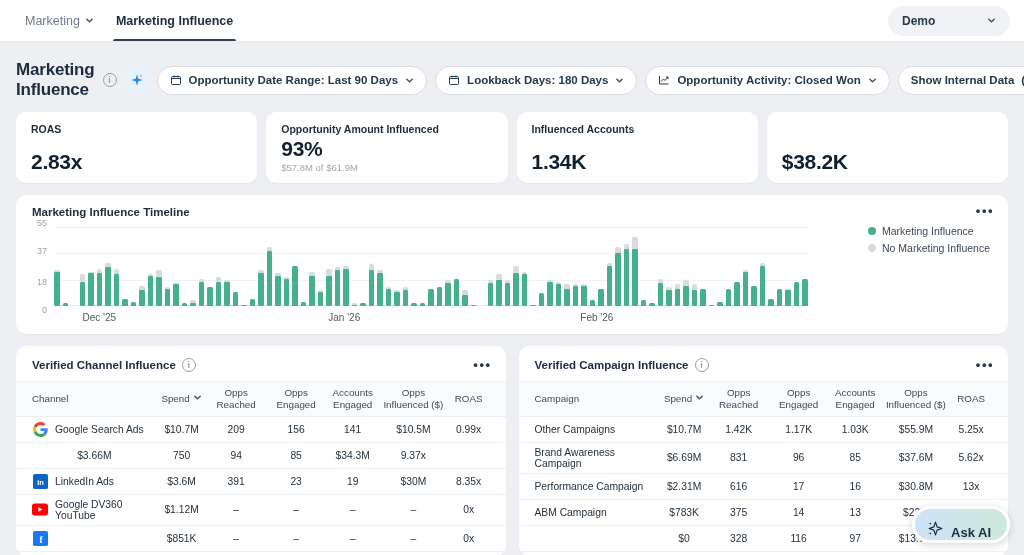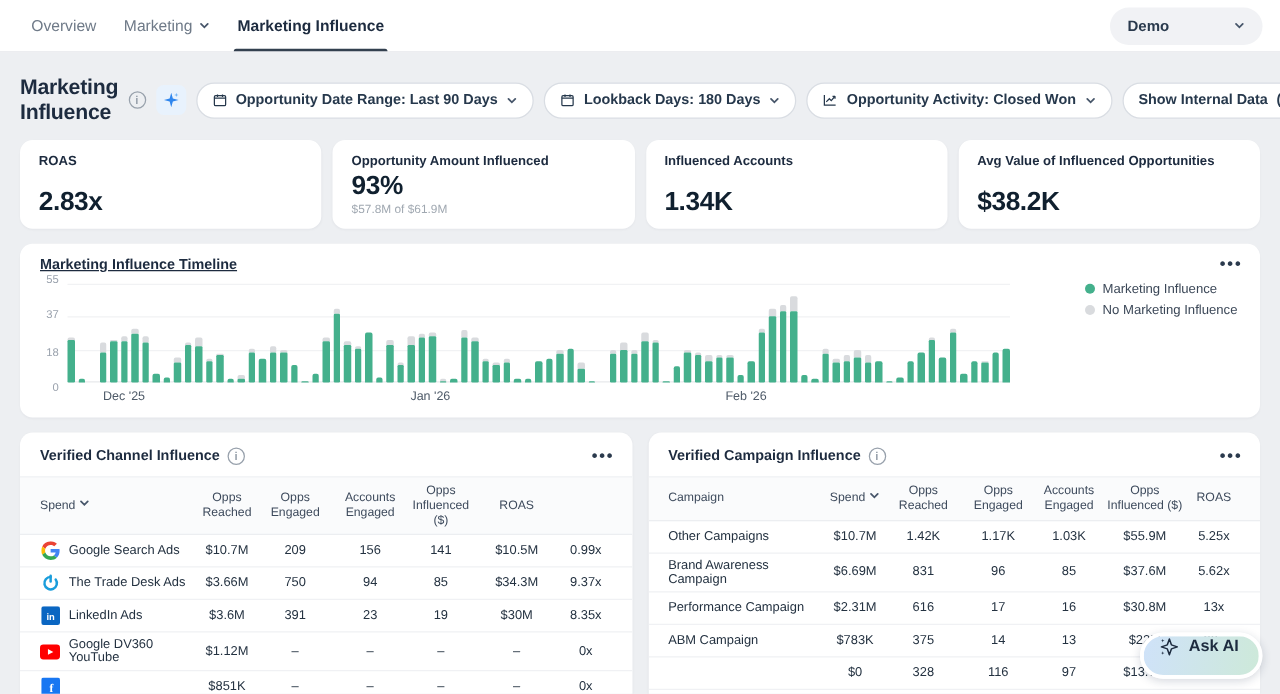--- a/index.html
+++ b/index.html
@@ -31,21 +31,21 @@
 
   
   .kpi-row { display:flex; gap:9px; margin-bottom:12px; }
   .kpi-card { flex:1; background:#fff; border-radius:10px; padding:11px 15px 10px; height:71px; display:flex; flex-direction:column; box-shadow:0 1px 2px rgba(20,30,50,.04); }
   .kpi-label { font-size:10.5px; font-weight:800; color:#1d2b3f; line-height:1.15; }
   .kpi-value-wrap { margin-top:auto; }
   .kpi-value { font-size:21px; font-weight:800; color:#10202f; letter-spacing:-.3px; line-height:1.05; }
   .kpi-sub { font-size:9.5px; color:#a0a8b1; margin-top:2px; }
 
   
-  .timeline-card { background:#fff; border-radius:10px; padding:11px 16px 8px; position:relative; margin-bottom:12px; height:139px; box-shadow:0 1px 2px rgba(20,30,50,.04);text-decoration:underline; }
+  .timeline-card { background:#fff; border-radius:10px; padding:11px 16px 8px; position:relative; margin-bottom:12px; height:139px; box-shadow:0 1px 2px rgba(20,30,50,.04); }
   .card-title-row { display:flex; align-items:center; gap:6px; }
   .card-title { font-size:11.5px; font-weight:800; color:#1d2b3f; }
   .more-btn { position:absolute; top:8px; right:14px; color:#2b3a4d; font-size:13px; font-weight:800; letter-spacing:1.5px; cursor:pointer; }
   .chart-zone { position:absolute; left:38px; right:200px; top:32px; bottom:28px; }
   .gridline { position:absolute; left:0; right:0; height:1px; background:#f1f2f4; }
   .axis-bottom { position:absolute; left:0; right:0; bottom:0; height:1px; background:#e7e9ec; }
   .y-labels { position:absolute; left:14px; top:28px; bottom:24px; width:20px; }
   .y-tick { position:absolute; right:3px; transform:translateY(-50%); font-size:9px; color:#9aa2ad; }
   .bars { position:absolute; left:0; right:0; top:0; bottom:0; display:flex; align-items:flex-end; gap:2.6px; }
   .bar { flex:1; display:flex; flex-direction:column; justify-content:flex-end; height:100%; }
@@ -65,30 +65,27 @@
   .tgrid { display:grid; grid-template-columns:1.85fr .74fr .88fr .9fr .78fr 1.02fr .62fr; align-items:center; padding:0 16px; }
   .thead-row { background:#fafbfc; border-top:1px solid #f0f1f4; border-bottom:1px solid #eceef1; min-height:34px; }
   .th { font-size:9.8px; color:#3d4a5c; text-align:center; line-height:1.2; padding:5px 2px; display:flex; align-items:center; justify-content:center; gap:3px; cursor:pointer; }
   .th:first-child { text-align:left; justify-content:flex-start; padding-left:0; }
   .trow { border-bottom:1px solid #f0f1f4; min-height:26px; }
   .td { font-size:10.3px; color:#243241; text-align:center; padding:4px 2px; }
   .td-name { display:flex; align-items:center; gap:7px; text-align:left; padding-left:0; font-weight:400; }
   .brand-ic { width:16px; height:16px; flex:none; display:flex; align-items:center; justify-content:center; }
 
   
-  .ask-ai { position:absolute; right:14px; bottom:12px; height:37px; padding:0 16px 0 12px; border-radius:19px; background:linear-gradient(100deg,#cfe2f9 0%,#cde9d9 100%); display:flex; align-items:flex-start; gap:7px; font-size:13px; font-weight:800; color:#1d2b3f; cursor:pointer; box-shadow:0 2px 8px rgba(20,40,70,.18); border:3px solid #fff; }
+  .ask-ai { position:absolute; right:14px; bottom:12px; height:37px; padding:0 16px 0 12px; border-radius:19px; background:linear-gradient(100deg,#cfe2f9 0%,#cde9d9 100%); display:flex; align-items:flex-end; gap:7px; font-size:13px; font-weight:800; color:#1d2b3f; cursor:pointer; box-shadow:0 2px 8px rgba(20,40,70,.18); border:3px solid #fff; }
 </style>
 </head>
 <body>
 
 <div class="topnav">
   <div class="nav-items" id="nav-items">
-      <div class="nav-item">
-        <span>Overview</span>
-      </div>
       <div class="nav-item">
         <span>Marketing</span>
         <span class="chev">
           <svg width="9" height="9" viewBox="0 0 10 10">
             <path d="M2 3.5 L5 6.5 L8 3.5" fill="none" stroke="#47566a" stroke-width="1.6" stroke-linecap="round"></path>
           </svg>
         </span>
       </div>
       <div class="nav-item active">
         <span>Marketing Influence</span>
@@ -182,21 +179,20 @@
           <div class="kpi-sub">$57.8M of $61.9M</div>
         </div>
       </div>
       <div class="kpi-card">
         <div class="kpi-label">Influenced Accounts</div>
         <div class="kpi-value-wrap">
           <div class="kpi-value">1.34K</div>
         </div>
       </div>
       <div class="kpi-card">
-        <div class="kpi-label">Avg Value of Influenced Opportunities</div>
         <div class="kpi-value-wrap">
           <div class="kpi-value">$38.2K</div>
         </div>
       </div>
     </div>
 
   <div class="timeline-card">
     <div class="card-title-row">
       <span class="card-title">Marketing Influence Timeline</span>
     </div>
@@ -593,20 +589,23 @@
   <div class="tables-row">
     <div class="table-card">
       <div class="table-head">
         <span class="card-title">Verified Channel Influence</span>
         <span class="info-icon">i</span>
       </div>
       <span class="more-btn" style="top:11px;">•••</span>
       <div id="table-0">
           <div class="tgrid thead-row">
             <div class="th">
+              <span>Channel</span>
+            </div>
+            <div class="th">
               <span>Spend</span>
               <span><svg width="9" height="9" viewBox="0 0 10 10">
                   <path d="M2 3.5 L5 6.5 L8 3.5" fill="none" stroke="#47566a" stroke-width="1.6" stroke-linecap="round"></path>
                 </svg></span>
             </div>
             <div class="th">
               <span>Opps Reached</span>
             </div>
             <div class="th">
               <span>Opps Engaged</span>
@@ -634,29 +633,20 @@
               <span>Google Search Ads</span>
             </div>
             <div class="td">$10.7M</div>
             <div class="td">209</div>
             <div class="td">156</div>
             <div class="td">141</div>
             <div class="td">$10.5M</div>
             <div class="td">0.99x</div>
           </div>
           <div class="tgrid trow">
-            <div class="td td-name">
-              <span class="brand-ic">
-                <svg width="15" height="15" viewBox="0 0 24 24">
-                  <path d="M12 4 A 8 8 0 1 0 18.5 7.3" fill="none" stroke="#1a9ddb" stroke-width="3.2" stroke-linecap="round"></path>
-                  <line x1="12" y1="2.5" x2="12" y2="10" stroke="#1a9ddb" stroke-width="3.2" stroke-linecap="round"></line>
-                </svg>
-              </span>
-              <span>The Trade Desk Ads</span>
-            </div>
             <div class="td">$3.66M</div>
             <div class="td">750</div>
             <div class="td">94</div>
             <div class="td">85</div>
             <div class="td">$34.3M</div>
             <div class="td">9.37x</div>
           </div>
           <div class="tgrid trow">
             <div class="td td-name">
               <span class="brand-ic">

